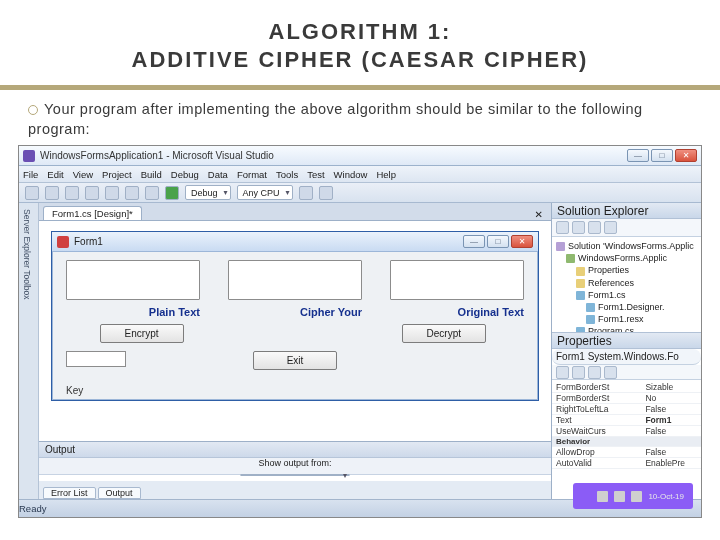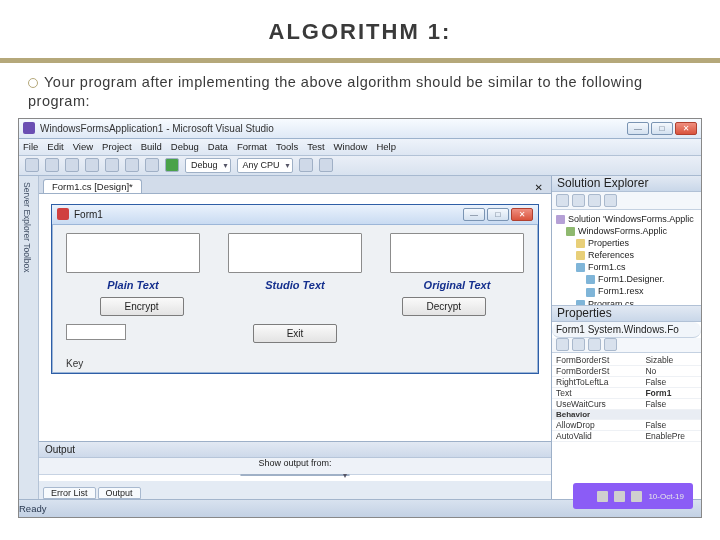--- a/index.html
+++ b/index.html
@@ -31,21 +31,21 @@
   .designer-surface { flex:1; background:#fff; padding:10px 12px; position:relative; overflow:hidden; }
   
   .form1 { border:1px solid #2e5ea6; background:#eef1f4; width:100%; height:170px; box-shadow:0 0 0 1px #9cb6d8 inset; }
   .form1-title { height:20px; background:linear-gradient(#eaf2fc,#c9dbf2); display:flex; align-items:center; padding:0 5px; border-bottom:1px solid #9cb6d8; }
   .form1-title .ico { width:12px;height:12px;background:#d04040;border-radius:2px;margin-right:5px; }
   .form1-title .t { flex:1; font-size:10px; }
   .form1-body { padding:8px 14px 6px; }
   .triple { display:flex; gap:28px; align-items:flex-start; margin-bottom:6px; }
   .tbox { flex:1; }
   .tbox .field { height:40px; background:#fff; border:1px solid #8c8c8c; border-radius:1px; }
-  .tbox .lbl { text-align:center; font-size:11px; font-weight:700; font-style:italic; color:#15308e; margin-top:6px; }
+  .tbox .lbl { text-align:right; font-size:11px; font-weight:700; color:#15308e; margin-top:6px; }
   .row2 { display:flex; align-items:center; }
   .fbtn { width:84px; height:19px; border:1px solid #7c7c7c; background:linear-gradient(#fafafa,#e3e3e3); border-radius:2px; font-size:10px; display:flex; align-items:center; justify-content:center; }
   .keybox { width:60px; height:16px; background:#fff; border:1px solid #8c8c8c; }
   .keylbl { font-size:10px; color:#333; margin-top:18px; }
   .output-panel { height:58px; border-top:1px solid #9db0c8; background:#eef2f8; display:flex; flex-direction:column; }
   .output-panel .hdr { height:16px; background:linear-gradient(#e2e9f3,#cdd9ea); padding:0 6px; font-size:10px; display:flex; align-items:center; border-bottom:1px solid #b6c5d9; }
   .output-panel .sub { height:17px; display:flex; align-items:center; padding:0 6px; font-size:9px; gap:6px; border-bottom:1px solid #c7d3e3;flex-direction:column; }
   .output-panel .tabs { height:18px; display:flex; align-items:flex-end; padding:0 4px; gap:2px; background:#e4ebf4; }
   .otab { border:1px solid #a8b9cf; background:#f7fafd; padding:0 7px; font-size:9px; border-radius:2px 2px 0 0; }
   .statusbar { height:18px; background:linear-gradient(#d8e2ef,#c3d1e4); border-top:1px solid #a3b5cc; display:flex; align-items:center; padding:0 0; font-size:9.5px; color:#2a3a52; }
@@ -69,20 +69,21 @@
   .notch { position:absolute; right:8px; bottom:8px; width:120px; height:26px; background:#8b5cf6; border-radius:3px; display:flex; align-items:center; justify-content:flex-end; padding:0 9px; gap:6px; color:#e8e8e8; font-size:8px; }
   .notch .ic { width:11px;height:11px;background:#cfcfcf;border-radius:1px; }
 </style>
 </head>
 <body>
 
 <div class="slide">
   <div class="title-area">
     <h1>
       <span>ALGORITHM 1:</span><br>
+      <span>ADDITIVE CIPHER (CAESAR CIPHER)</span>
     </h1>
   </div>
   <div class="accent-bar"></div>
   <div class="bullet">
     <span class="bullet-mark"></span><span>Your program after implementing the above algorithm should be similar to the following program:</span>
   </div>
 
   <div class="screenshot">
 
     <div class="vs-titlebar">
@@ -151,21 +152,21 @@
               </div>
             </div>
             <div class="form1-body">
               <div class="triple">
                 <div class="tbox">
                   <div class="field"></div>
                   <div class="lbl">Plain Text</div>
                 </div>
                 <div class="tbox">
                   <div class="field"></div>
-                  <div class="lbl">Studio Text</div>
+                  <div class="lbl">Cipher Your</div>
                 </div>
                 <div class="tbox">
                   <div class="field"></div>
                   <div class="lbl">Original Text</div>
                 </div>
               </div>
               <div class="row2" style="margin-bottom:8px;">
                 <div style="width:33%; display:flex; justify-content:center;">
                   <div class="fbtn">
                       <span>Encrypt</span>

